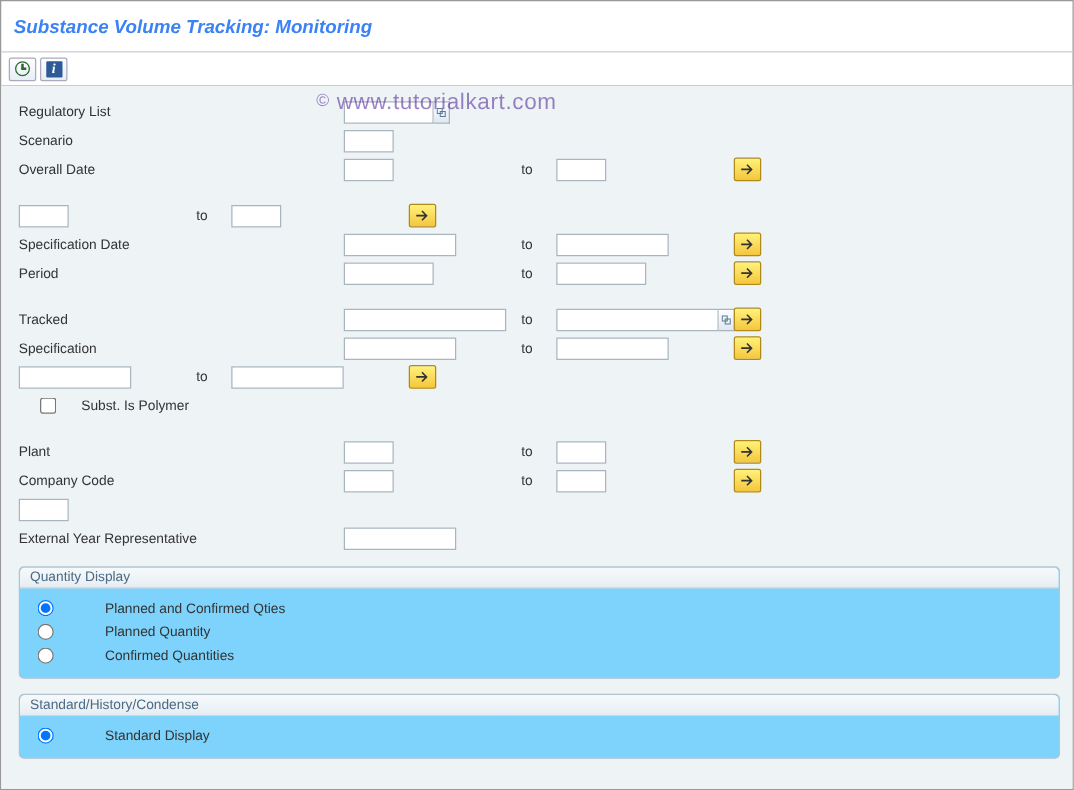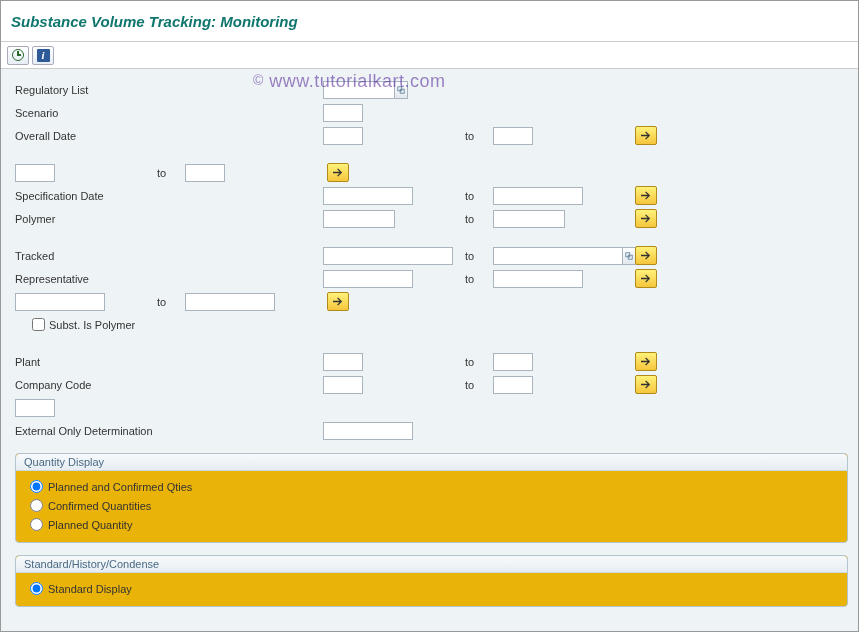--- a/index.html
+++ b/index.html
@@ -11,21 +11,21 @@
       width: 859px;
       height: 632px;
       overflow: hidden;
       border: 1px solid #999;
     }
     .header {
       padding: 20px 10px;
       font-size: 15px;
       font-weight: bold;
       font-style: italic;
-      color: #0f766e;
+      color: #3b82f6;
       border-bottom: 1px solid #ccc;
       height: 34px;
       display:flex;
       align-items:center;
     }
     .toolbar {
       display: flex;
       align-items: center;
       padding: 4px 6px;
       border-bottom: 1px solid #ccc;
@@ -66,21 +66,21 @@
       top: 2px; left: 252px;
       font-size: 18px;
       color: #4c1d95;
       opacity: 0.55;
       pointer-events:none;
       letter-spacing: 0.5px;
     }
     .wm-c { font-size:14px; vertical-align: 2px;}
     .row { display: flex; align-items: center; height: 21px; margin-bottom: 2px;}
     .gap { height: 14px; }
-    .lbl { width: 308px; }
+    .lbl { width: 260px; }
     .from-slot { width: 142px; display:flex; }
     .to-lbl { width: 28px; }
     .to-slot { width: 142px; display:flex; }
     .btn-slot { width: 34px; display:flex; justify-content:flex-start; }
     input[type=text] {
       height: 18px;
       border: 1px solid #a8b5bf;
       background: #fff;
       padding: 0 2px;
       font-size: 11px;
@@ -101,37 +101,37 @@
     .more-btn {
       width: 22px; height: 19px;
       background: linear-gradient(#fff27a,#f5c63d);
       border: 1px solid #b08b1a;
       border-radius:2px;
       display:flex; align-items:center; justify-content:center;
       cursor:pointer;
     }
     .more-btn svg { width: 13px; height: 11px; }
     .chk { width:13px; height:13px; margin-right:4px; vertical-align:middle;}
-    .chk-row { padding-left: 17px; }
+    .chk-row { padding-left: 17px; gap: 16px; }
     .groupbox {
       border: 1px solid #b3c4cf;
       border-radius: 4px;
       margin-top: 12px;
-      background: #eab308;
+      background: #7dd3fc;
     }
     .groupbox-title {
       font-size: 11px;
       color: #4a6a85;
       padding: 2px 8px;
       border-bottom: 1px solid #cdd9e0;
       background: linear-gradient(#f7fafc,#e6edf2);
       border-radius: 4px 4px 0 0;
     }
     .groupbox-body { padding: 6px 14px 8px 14px; }
-    .radio-row { display:flex; align-items:center; height:19px;}
+    .radio-row { display:flex; align-items:center; height:19px;gap:36px;}
     .radio-row input { margin-right: 5px; }
   </style>
 </head>
 <body>
 
 <div class="header">
   <span>Substance Volume Tracking: Monitoring</span>
 </div>
 
 <div class="toolbar">
@@ -220,21 +220,21 @@
     <div class="btn-slot">
         <div class="more-btn">
       <svg viewBox="0 0 14 12">
             <path d="M1 6 H9 M6 2 L10 6 L6 10" stroke="#333" stroke-width="1.4" fill="none"></path>
           </svg>
     </div>
       </div>
   </div>
 
   <div class="row">
-    <div class="lbl">Polymer</div>
+    <div class="lbl">Period</div>
     <div class="from-slot">
         <input type="text" class="w72" value="" style="">
       </div>
     <div class="to-lbl">to</div>
     <div class="to-slot">
         <input type="text" class="w72" value="" style="">
       </div>
     <div class="btn-slot">
         <div class="more-btn">
       <svg viewBox="0 0 14 12">
@@ -266,21 +266,21 @@
     <div class="btn-slot">
         <div class="more-btn">
       <svg viewBox="0 0 14 12">
             <path d="M1 6 H9 M6 2 L10 6 L6 10" stroke="#333" stroke-width="1.4" fill="none"></path>
           </svg>
     </div>
       </div>
   </div>
 
   <div class="row">
-    <div class="lbl">Representative</div>
+    <div class="lbl">Specification</div>
     <div class="from-slot">
         <input type="text" class="w90" value="" style="">
       </div>
     <div class="to-lbl">to</div>
     <div class="to-slot">
         <input type="text" class="w90" value="" style="">
       </div>
     <div class="btn-slot">
         <div class="more-btn">
       <svg viewBox="0 0 14 12">
@@ -350,40 +350,40 @@
       </div>
   </div>
 
   <div class="row">
     <div class="from-slot">
         <input type="text" class="w40" value="" style="">
       </div>
   </div>
 
   <div class="row">
-    <div class="lbl">External Only Determination</div>
+    <div class="lbl">External Year Representative</div>
     <div class="from-slot">
         <input type="text" class="w90" value="" style="">
       </div>
   </div>
 
   <div class="groupbox">
     <div class="groupbox-title">Quantity Display</div>
     <div class="groupbox-body">
       <div class="radio-row">
         <input type="radio" name="qty" checked="" style="">
         <span>Planned and Confirmed Qties</span>
       </div>
       <div class="radio-row">
         <input type="radio" name="qty" style="">
-        <span>Confirmed Quantities</span>
+        <span>Planned Quantity</span>
       </div>
       <div class="radio-row">
         <input type="radio" name="qty" style="">
-        <span>Planned Quantity</span>
+        <span>Confirmed Quantities</span>
       </div>
     </div>
   </div>
 
   <div class="groupbox">
     <div class="groupbox-title">Standard/History/Condense</div>
     <div class="groupbox-body">
       <div class="radio-row">
         <input type="radio" name="mode" checked="" style="">
         <span>Standard Display</span>

